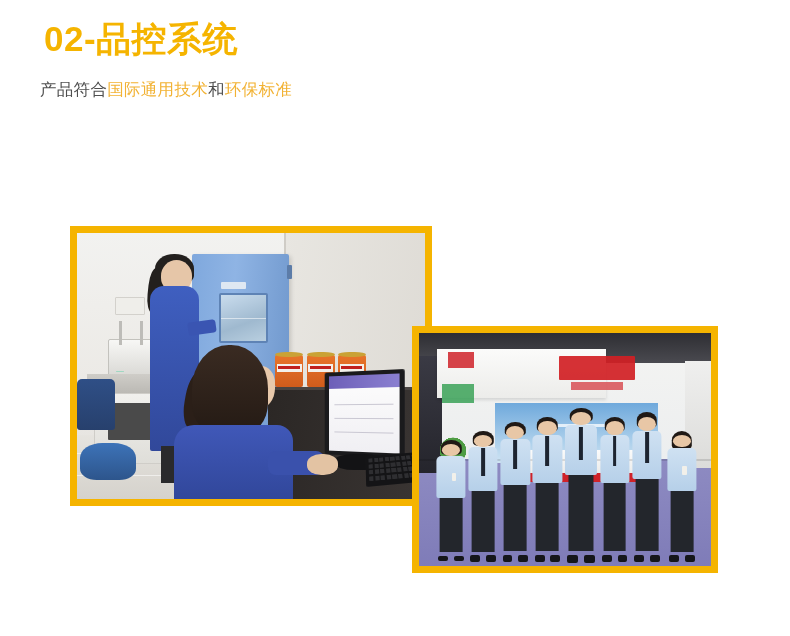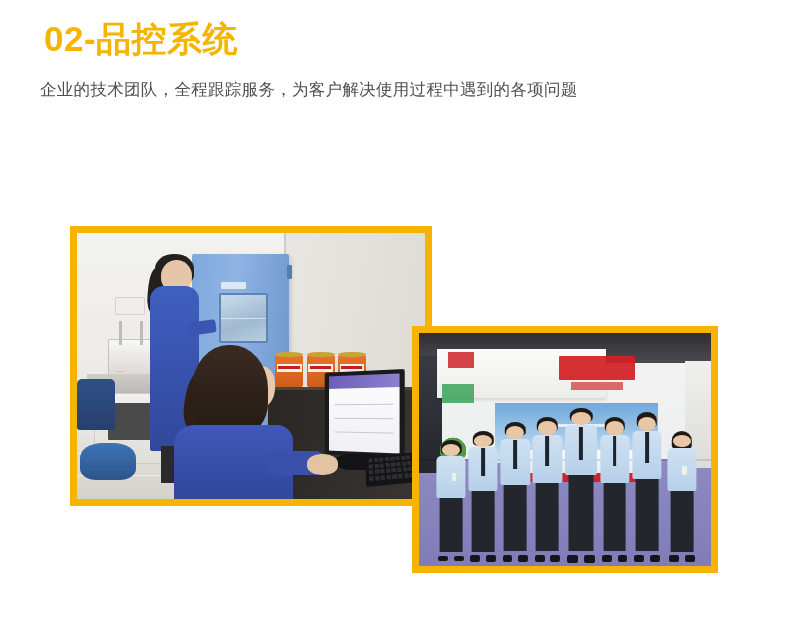--- a/index.html
+++ b/index.html
@@ -545,24 +545,24 @@
   }
 </style>
 </head>
 <body>
 
 <div class="page-title">02-品控系统</div>
 
 <div class="copy-block">
 
 
-
   <div class="copy-line">
-    <span>企业的技术团队，全程跟踪服务，为客户解决使用过程中遇到的各项问题</span>
+    <span>产品符合</span><span class="hl">国际通用技术</span><span>和</span><span class="hl">环保标准</span>
   </div>
+
 
 </div>
 
 <div class="photo photo-primary">
   <div class="photo-inner">
     <div class="lab">
 
       <div class="lab-wall-right"></div>
       <div class="lab-wall-seam"></div>
       <div class="lab-floor">

